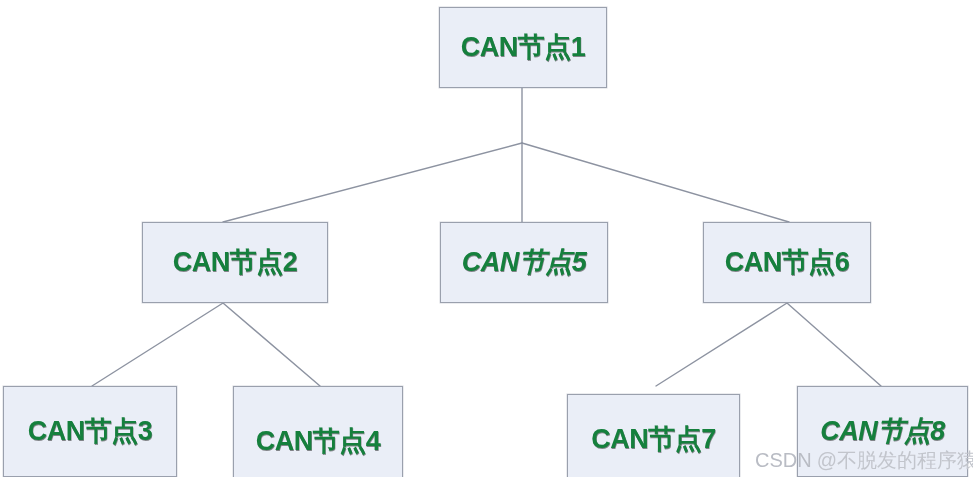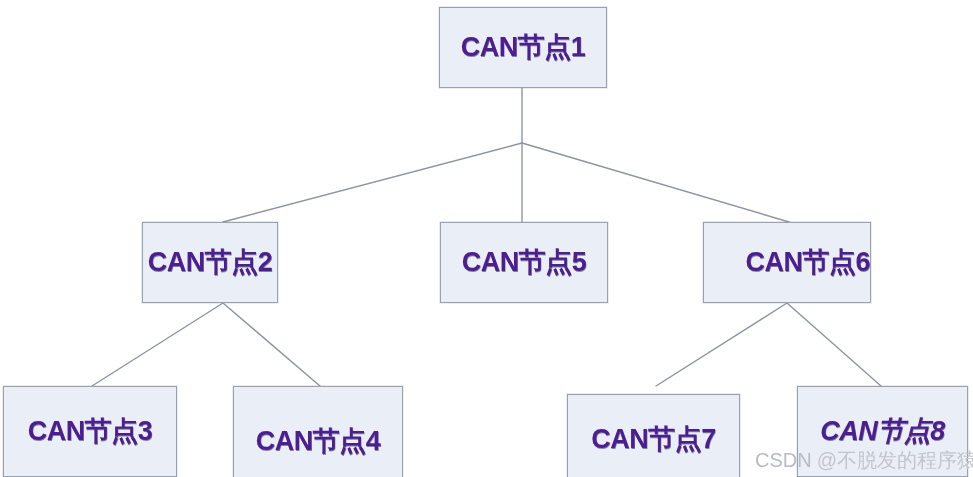--- a/index.html
+++ b/index.html
@@ -33,21 +33,21 @@
     display: flex;
     align-items: center;
     justify-content: center;
     box-shadow: 0 0 0 0.5px rgba(140,146,160,0.35);
   }
   .node-label {
     font-family: "Liberation Sans", "DejaVu Sans", sans-serif;
     font-weight: bold;
     font-size: 27px;
     line-height: 1;
-    color: #4c1d95;
+    color: #15803d;
     letter-spacing: -0.5px;
     white-space: nowrap;
     text-shadow: 0.5px 0.5px 0 rgba(0,0,0,0.45);
   }
   .watermark {
     position: absolute;
     display: flex;
     align-items: center;
     gap: 5px;
     font-family: "Liberation Sans", "DejaVu Sans", sans-serif;
@@ -75,29 +75,29 @@
       <polyline points="223,303 320,386"></polyline>
       <polyline points="787,303 656,386"></polyline>
       <polyline points="787,303 881,386"></polyline>
     </g>
   </svg>
 
   <div class="node" style="left: 439px; top: 7px; width: 168px; height: 81px; background: rgb(234, 238, 247); border-color: rgb(154, 160, 173);">
     <span class="node-label">CAN节点1</span>
   </div>
 
-  <div class="node" style="left: 142px; top: 222px; width: 136px; height: 81px; background: rgb(234, 238, 247); border-color: rgb(154, 160, 173);">
+  <div class="node" style="left: 142px; top: 222px; width: 186px; height: 81px; background: rgb(234, 238, 247); border-color: rgb(154, 160, 173);">
     <span class="node-label">CAN节点2</span>
   </div>
 
-  <div class="node" style="left: 440px; top: 222px; width: 168px; height: 81px; background: rgb(234, 238, 247); border-color: rgb(154, 160, 173);">
+  <div class="node" style="left: 440px; top: 222px; width: 168px; height: 81px; background: rgb(234, 238, 247); border-color: rgb(154, 160, 173); font-style: italic;">
     <span class="node-label">CAN节点5</span>
   </div>
 
-  <div class="node" style="left: 703px; top: 222px; width: 168px; height: 81px; background: rgb(234, 238, 247); border-color: rgb(154, 160, 173); justify-content: flex-end;">
+  <div class="node" style="left: 703px; top: 222px; width: 168px; height: 81px; background: rgb(234, 238, 247); border-color: rgb(154, 160, 173);">
     <span class="node-label">CAN节点6</span>
   </div>
 
   <div class="node" style="left: 3px; top: 386px; width: 174px; height: 91px; background: rgb(234, 238, 247); border-color: rgb(154, 160, 173);">
     <span class="node-label">CAN节点3</span>
   </div>
 
   <div class="node" style="left: 233px; top: 386px; width: 170px; height: 110px; background: rgb(234, 238, 247); border-color: rgb(154, 160, 173);">
     <span class="node-label">CAN节点4</span>
   </div>

